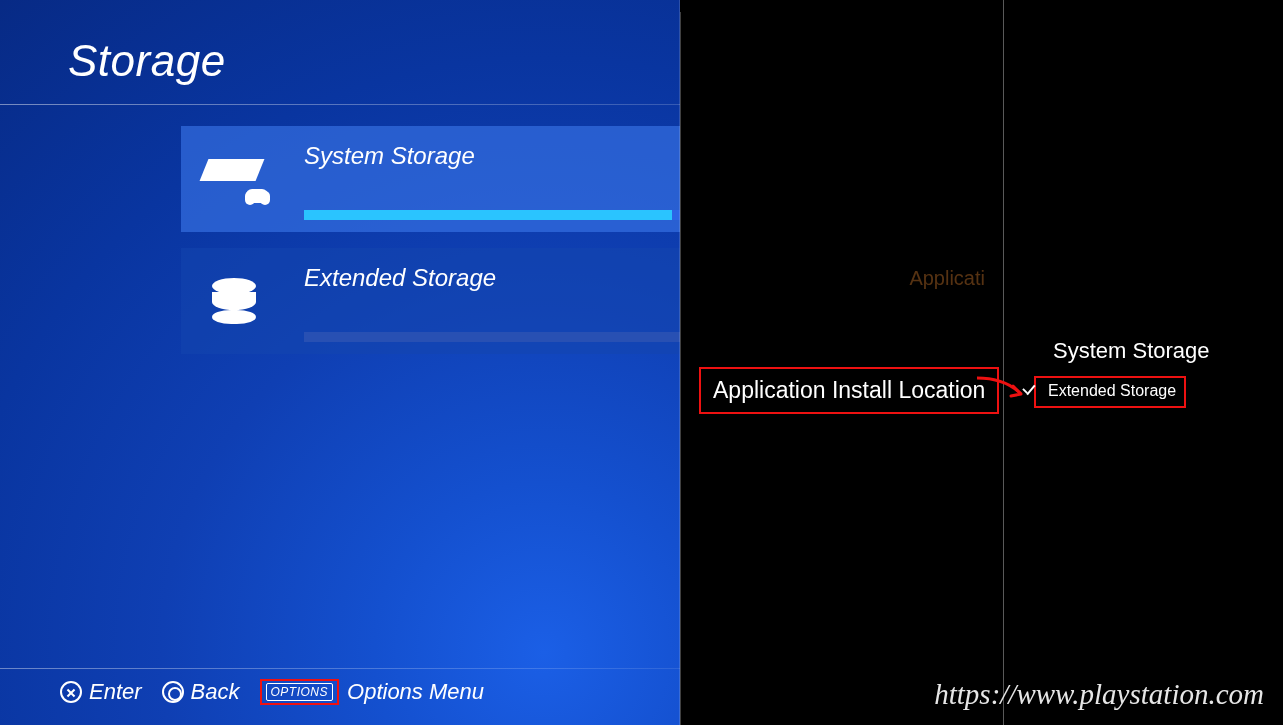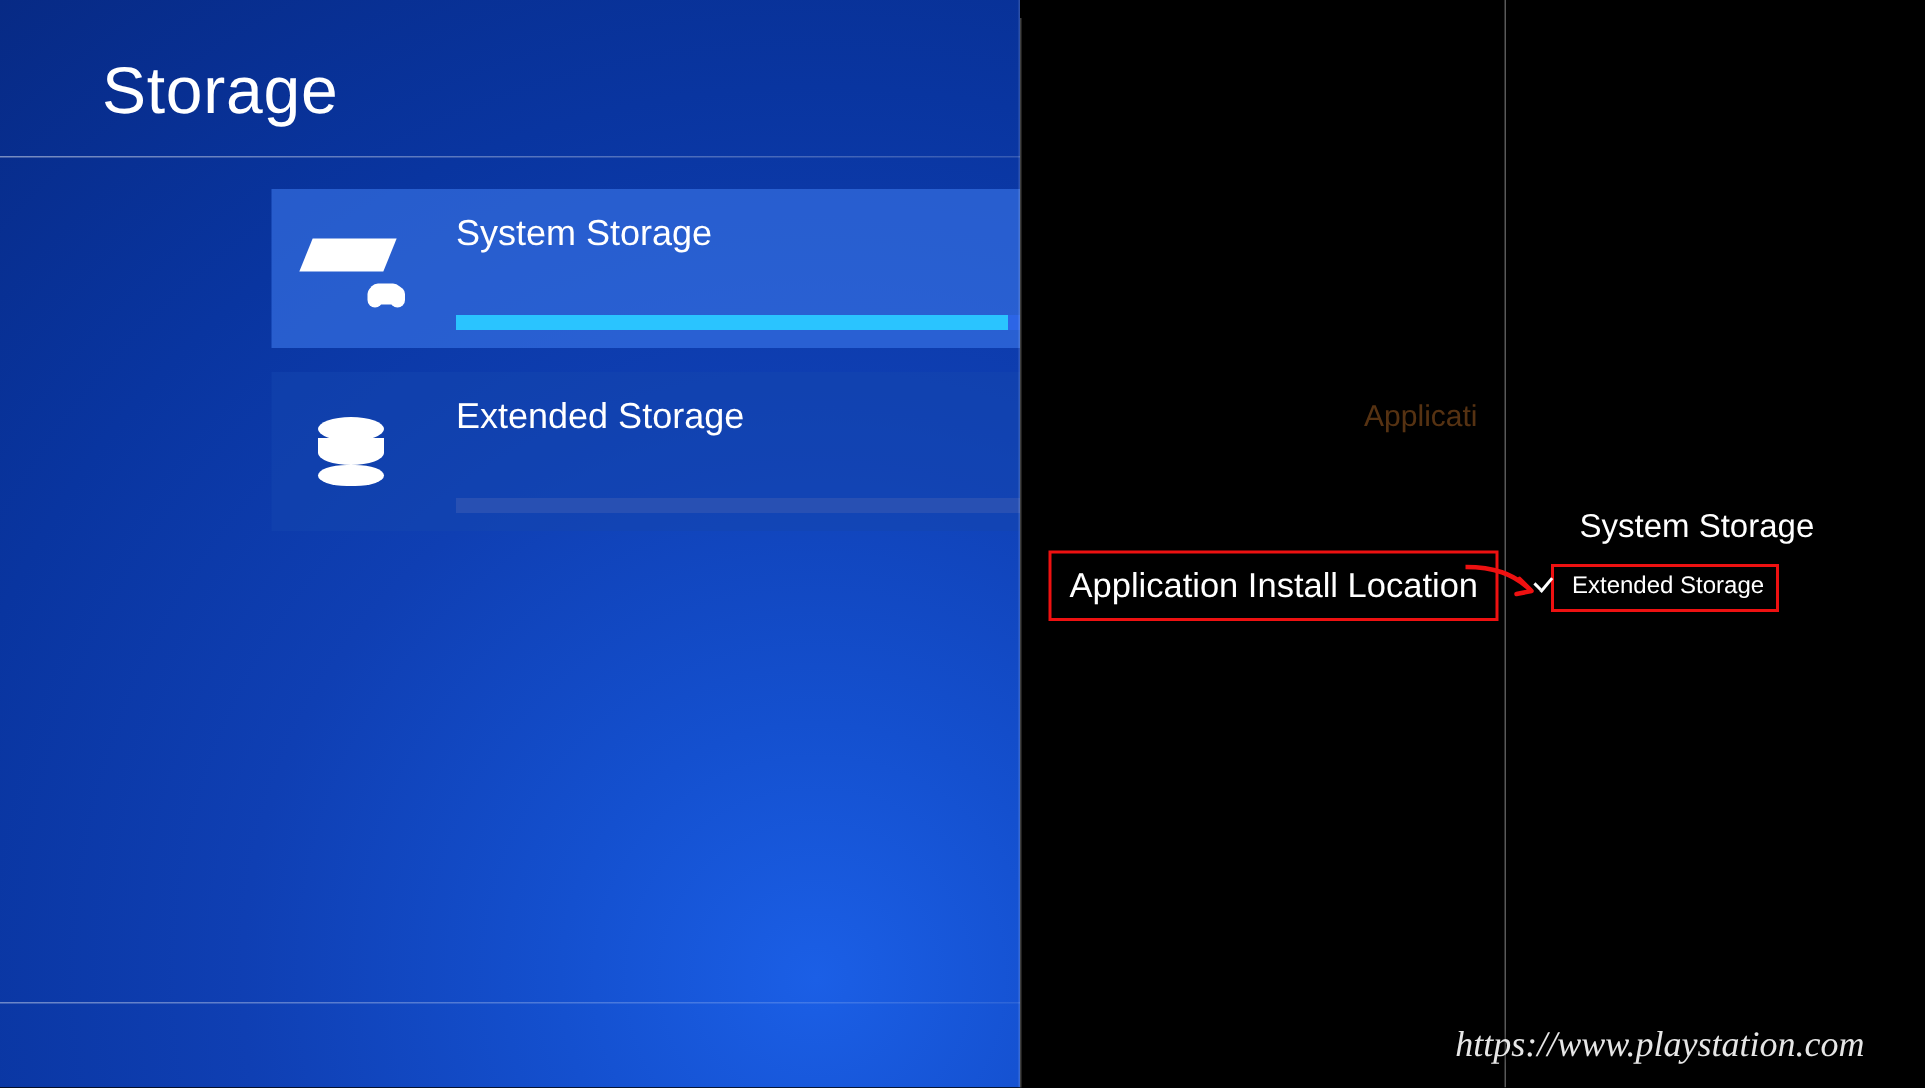--- a/index.html
+++ b/index.html
@@ -4,20 +4,21 @@
 <style>
   * { margin: 0; padding: 0; box-sizing: border-box; font-family: -apple-system, "Segoe UI", Helvetica, Arial, sans-serif; }
   html, body { width: 1283px; height: 725px; overflow: hidden; background:#000; }
   .stage { position: relative; width: 1283px; height: 725px; }
 
   
   .left {
     position:absolute; left:0; top:0; width:680px; height:725px;
     background: radial-gradient(circle at 80% 90%, #1b5fe6 0%, #1450cf 20%, #0f3fb3 45%, #0935a0 70%, #072a85 100%);
     color:#fff;
+    font-style:italic;
   }
   .left .title {
     position:absolute; left:68px; top:36px;
     font-size:44px; font-weight:300; letter-spacing:.5px; color:#fff;
   }
   .left .hr { position:absolute; left:0; top:104px; width:680px; height:1px;
     background:linear-gradient(to right, rgba(255,255,255,.45), rgba(255,255,255,.18)); }
 
   .card {
     position:absolute; left:181px; width:499px; height:106px;
@@ -110,23 +111,23 @@
     position:absolute; left:35px; font-size:22px; font-weight:300;
     padding:8px 14px;
   }
   .right .s1{ top:330px; }
   .right .s2wrap{ position:absolute; left:30px; top:376px; border:2.5px solid #e11; padding:4px 8px 6px 8px; display:flex; align-items:center; gap:6px;}
   .check { width:18px; height:18px; position:relative; display:inline-block; margin-left:-24px; margin-right:4px;}
   .check::before{content:"";position:absolute;left:2px;top:8px;width:6px;height:2.2px;background:#fff;transform:rotate(45deg);}
   .check::after{content:"";position:absolute;left:5px;top:7px;width:12px;height:2.2px;background:#fff;transform:rotate(-50deg);}
 
   .watermark{
-    position:absolute; right:40px; bottom:14px;
+    position:absolute; right:19px; bottom:14px;
     font-family: Georgia, "Times New Roman", serif;
-    font-style:italic; font-size:24px; color:rgba(255,255,255,.9);
+    font-style:italic; font-size:29px; color:rgba(255,255,255,.9);
     text-shadow:0 0 6px rgba(0,0,0,.8);
   }
 
   
   .left::after{content:"";position:absolute;right:0;top:0;bottom:0;width:1px;background:rgba(255,255,255,.15);}
 </style>
 </head>
 <body>
 
 <div class="stage">
@@ -162,20 +163,36 @@
       </div>
       <div class="txt">
         <div class="name">Extended Storage</div>
       </div>
       <div class="bar">
         <div class="fill" style="width:0%"></div>
       </div>
     </div>
 
     <div class="bottom-hr"></div>
+    <div class="hints">
+      <div class="hint">
+        <span class="circ x"></span>
+        <span>Enter</span>
+      </div>
+      <div class="hint">
+        <span class="circ o"></span>
+        <span>Back</span>
+      </div>
+      <div class="hint opt-group">
+        <span class="red-box-hint">
+          <span class="opt-btn">OPTIONS</span>
+        </span>
+        <span>Options Menu</span>
+      </div>
+    </div>
   </div>
 
   <div class="mid">
     <div class="ghost">Applicati</div>
     <div class="opt-item opt1 highlight">Application Install Location</div>
   </div>
 
   <div class="arrow-wrap">
     <svg width="60" height="38" viewBox="0 0 60 38">
       <path d="M2 6 C 20 6, 34 10, 46 22" stroke="#e11" stroke-width="3" fill="none"></path>

